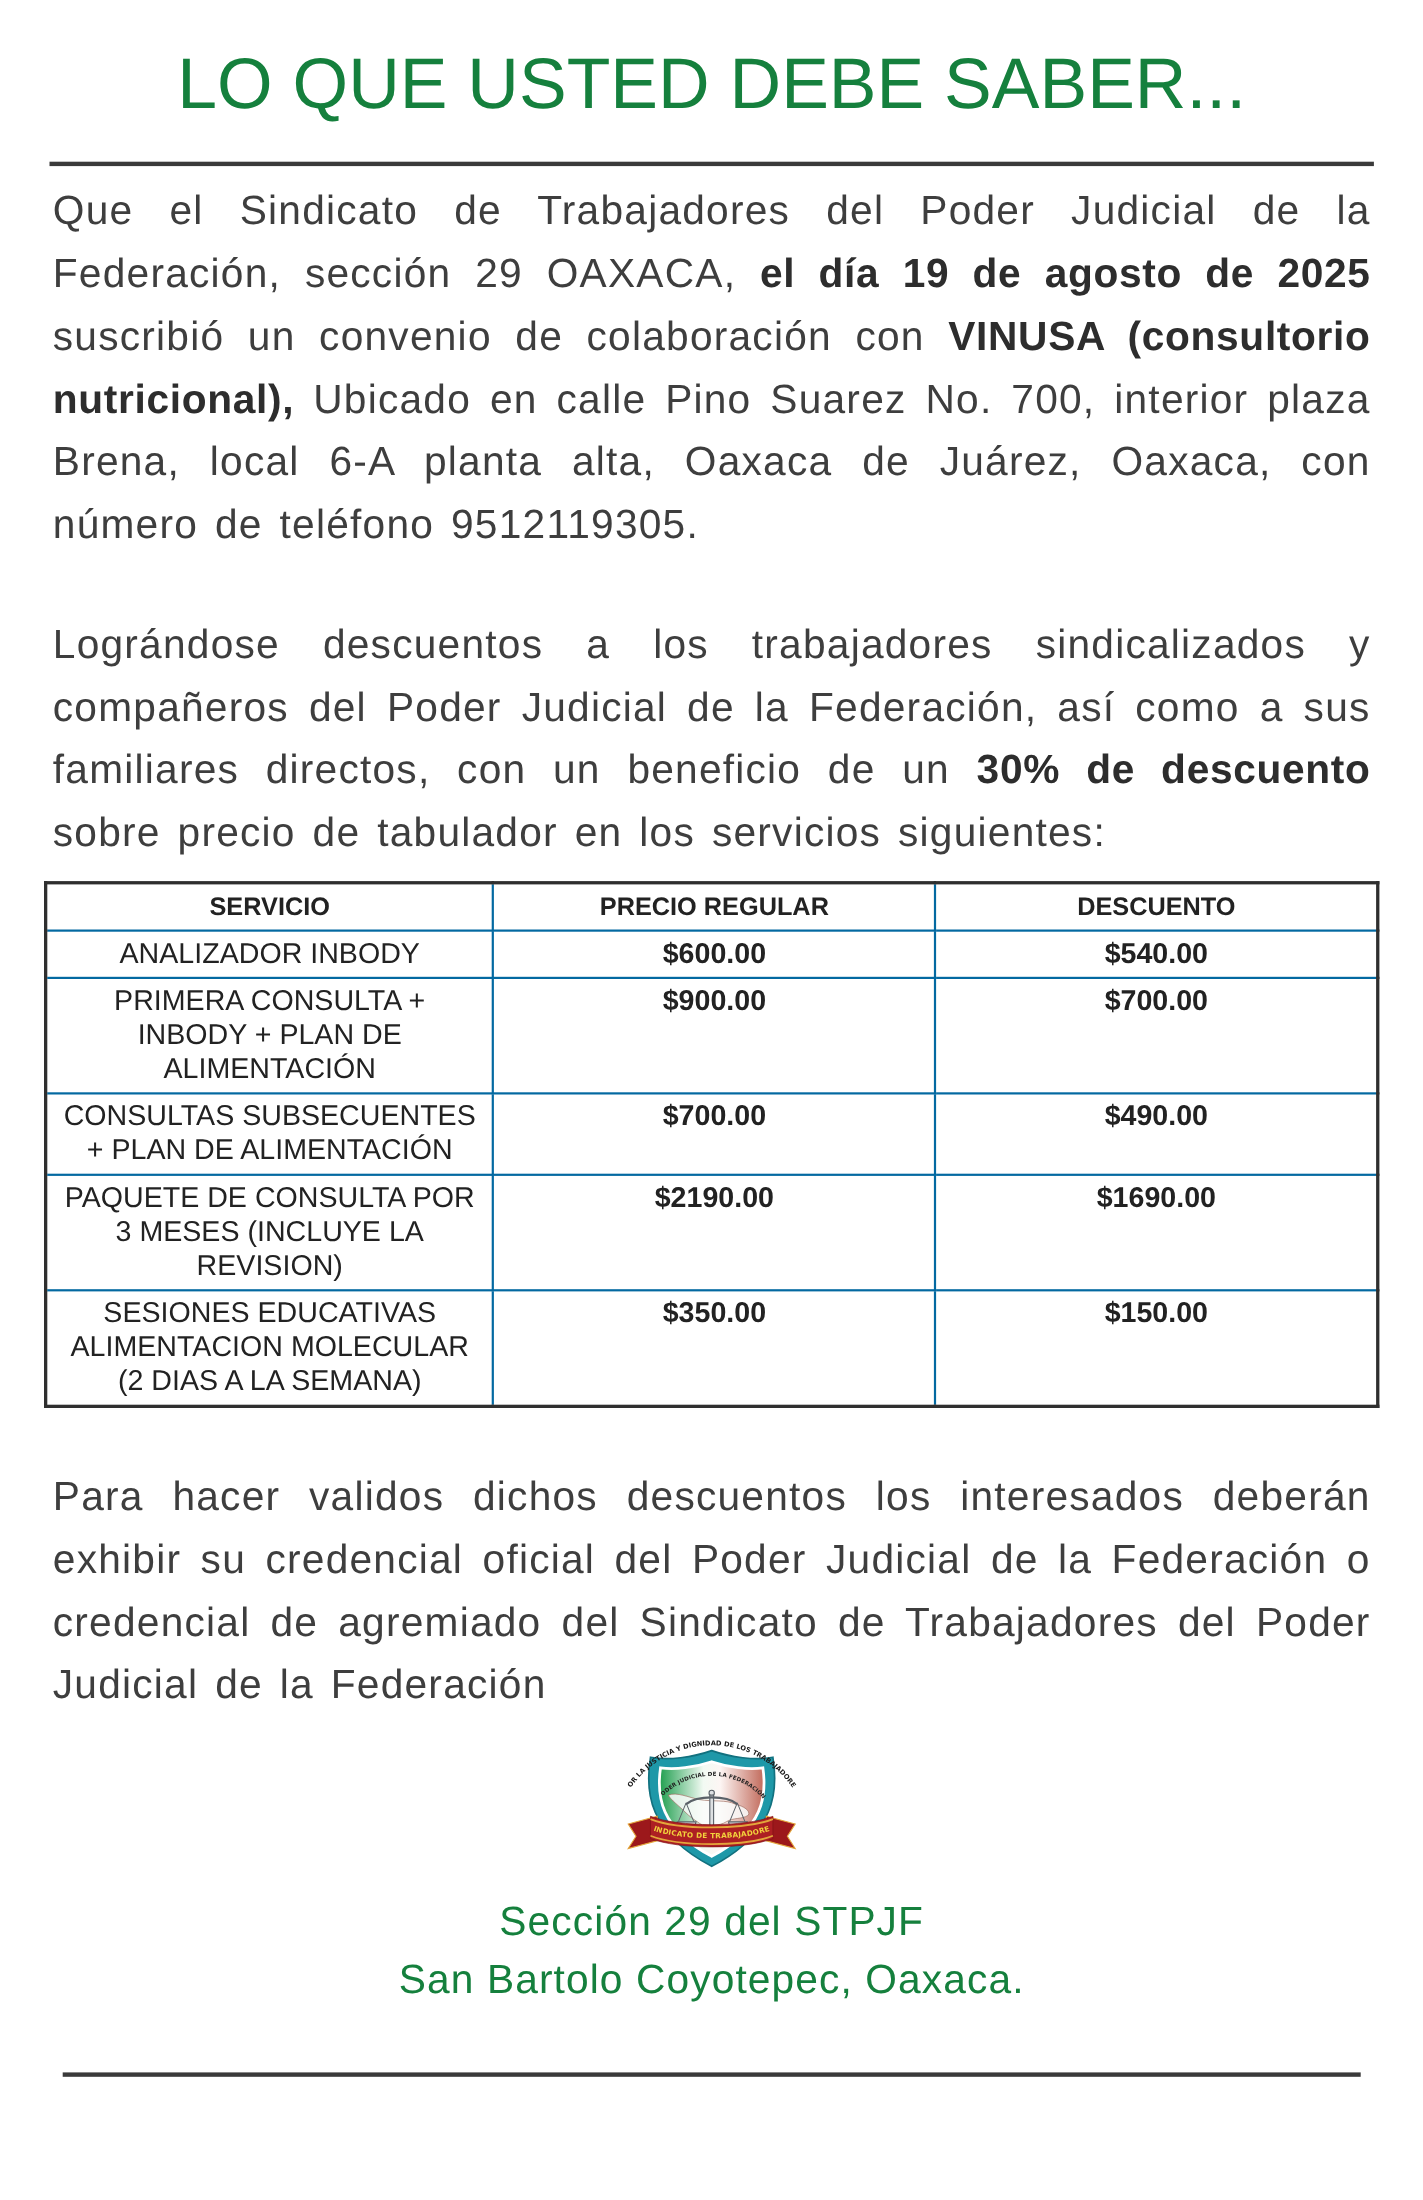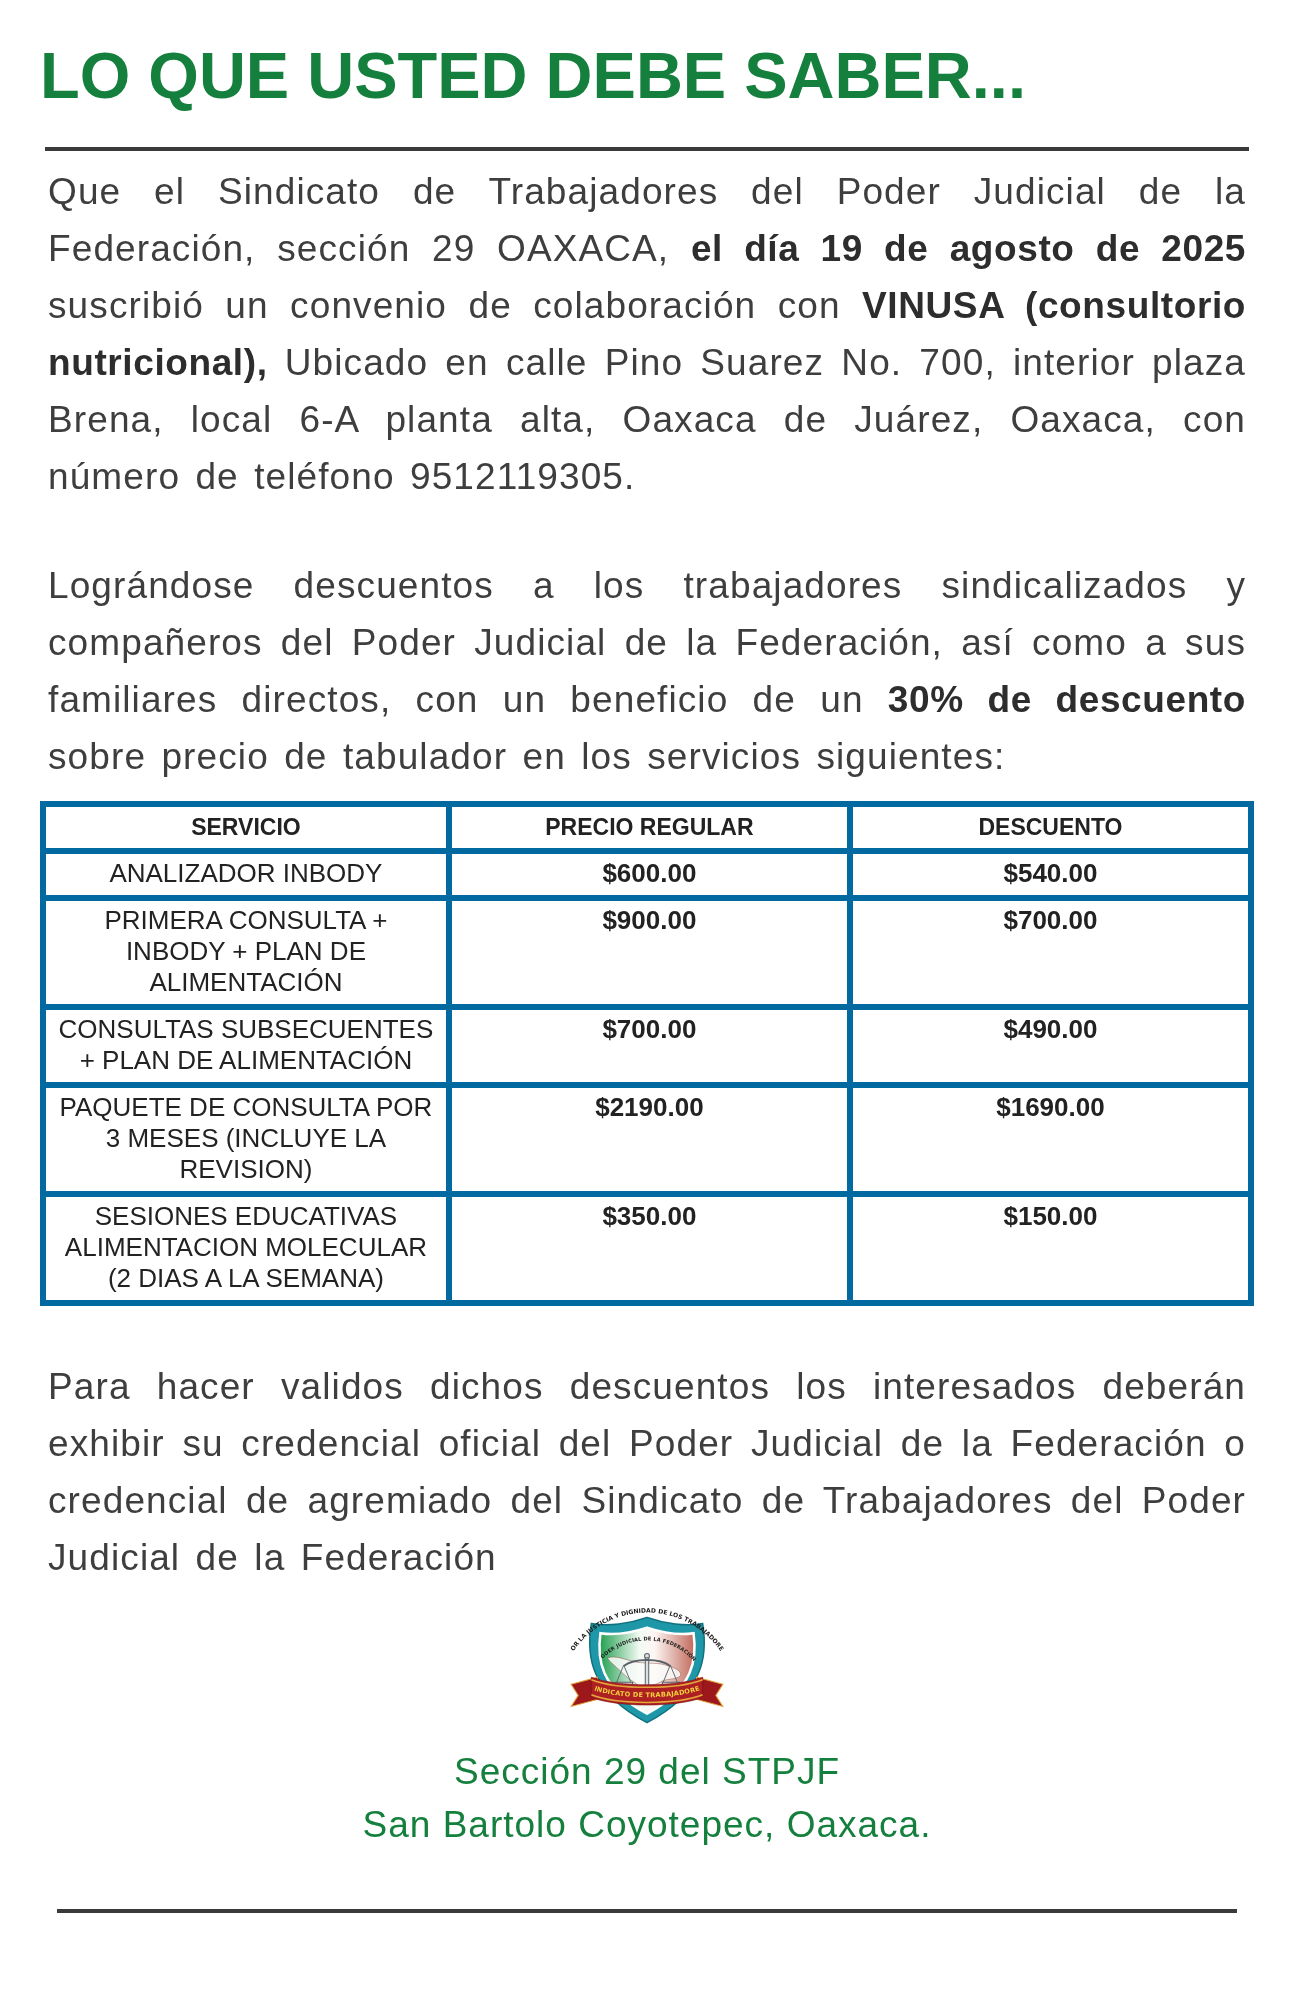--- a/index.html
+++ b/index.html
@@ -1,35 +1,35 @@
 <!DOCTYPE html>
 <html><head>
 <meta charset="utf-8">
 <style>
   html,body{margin:0;padding:0;background:#ffffff;}
   body{width:1294px;height:2000px;overflow:hidden;font-family:"Liberation Sans",sans-serif;color:#3e3e3e;}
   .page{position:relative;width:1294px;height:2000px;background:#fff;}
 
-  .title{margin:40px 40px 0;font-size:65px;font-weight:700;
+  .title{margin:40px 40px 0;text-align:center;font-size:65px;font-weight:400;
          color:#15803D;letter-spacing:0;line-height:1.12;}
 
   .rule{height:4px;background:#3a3a3a;margin:0 auto;border:0;}
   .rule-top{width:1204px;margin-top:34px;}
   .rule-bottom{width:1180px;margin-top:58px;}
 
   .para{margin:13px 48px;font-size:37px;line-height:57px;letter-spacing:1.1px;
         word-spacing:4px;text-align:justify;color:#3e3e3e;}
   .para .b{font-weight:700;color:#2d2d2d;letter-spacing:0.6px;}
   #intro{margin-top:12px;}
   #benefits{margin-top:52px;}
   #validity{margin-top:52px;}
 
   table.prices{border-collapse:collapse;margin:16px auto 0;width:1214px;
                border:3px solid #2f2f2f;table-layout:fixed;}
-  .prices th,.prices td{border:6px solid #0369a1;text-align:center;
+  .prices th,.prices td{border:2px solid #0369a1;text-align:center;
                padding:4px 10px 6px;line-height:31px;color:#222;}
   .prices th{font-size:23px;font-weight:700;vertical-align:middle;padding:5px 4px;}
   .prices td{font-size:26px;vertical-align:top;}
   .prices td.price{font-weight:700;}
   .col-service{width:33.6%;} .col-regular{width:33.2%;} .col-discount{width:33.2%;}
 
   .logo-wrap{margin-top:12px;text-align:center;}
   svg.logo{width:172px;height:128px;}
 
   .footer-block{margin-top:14px;}

